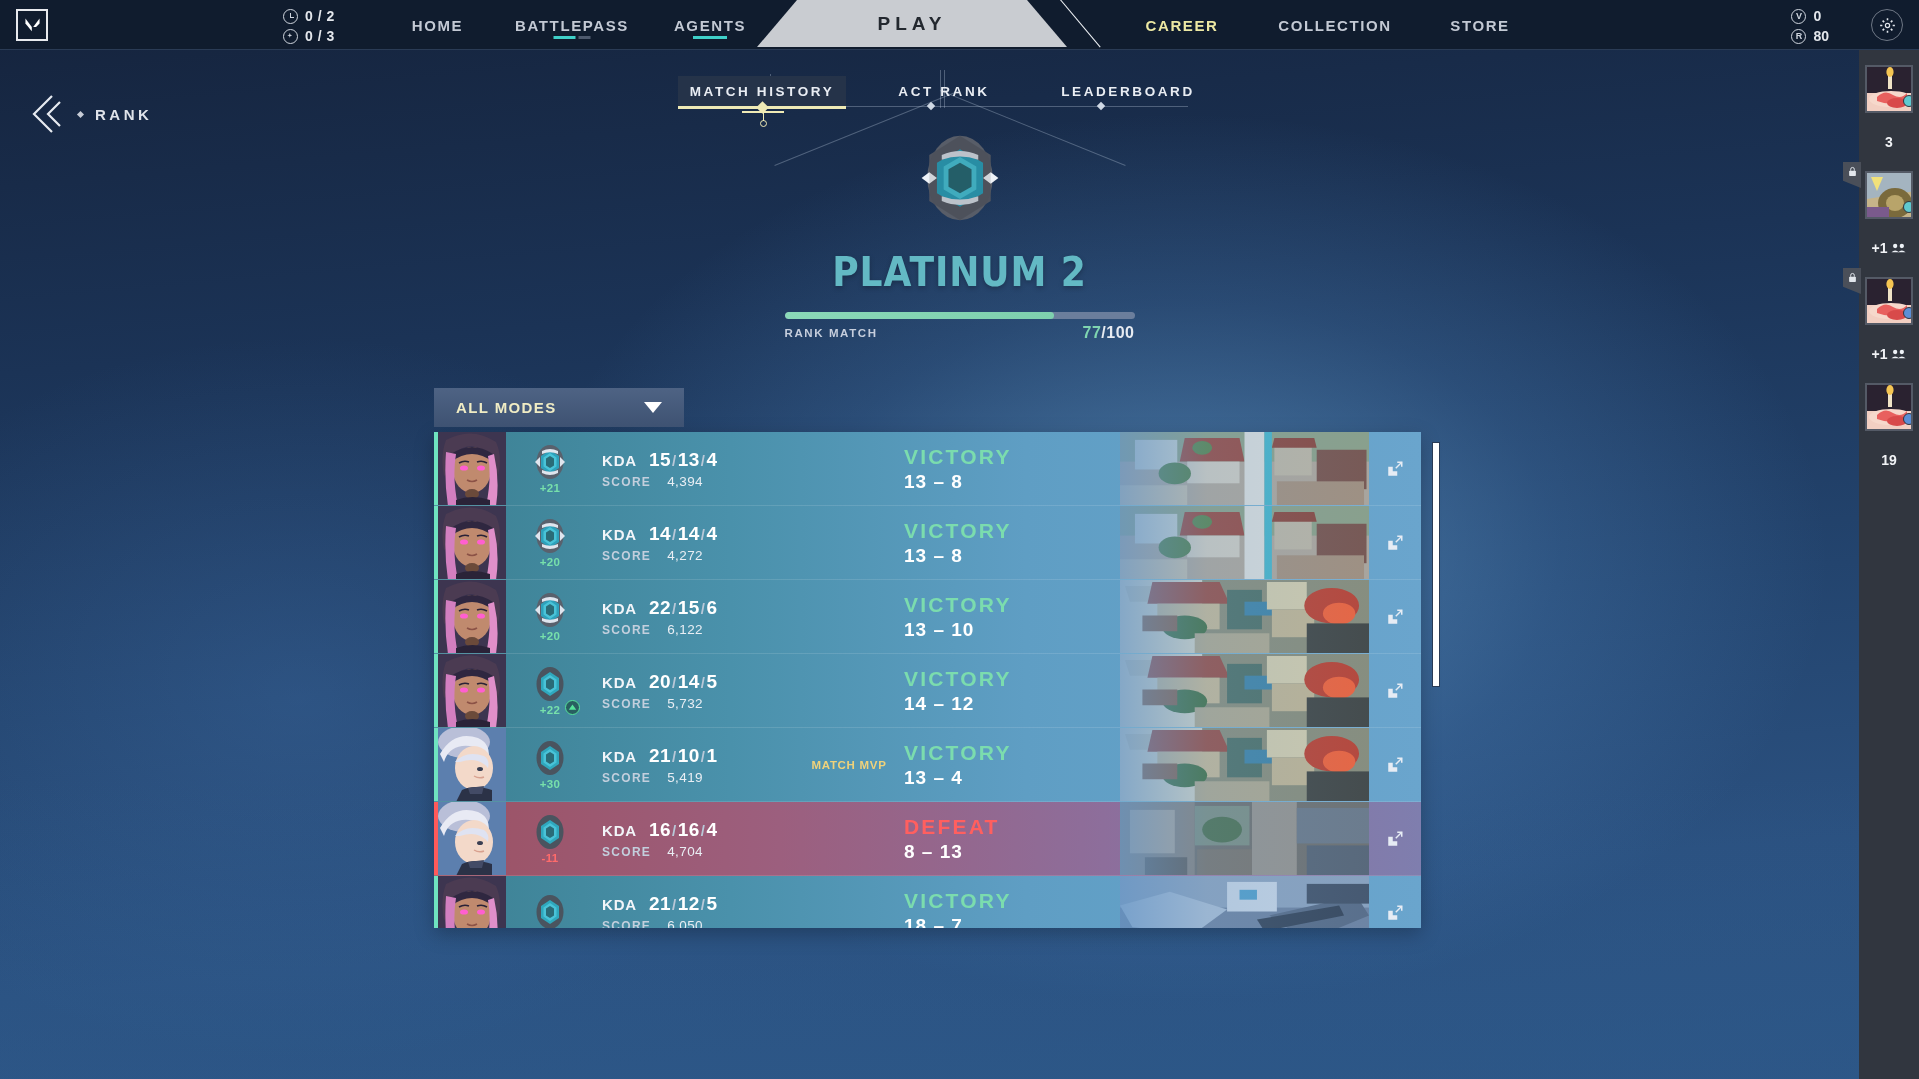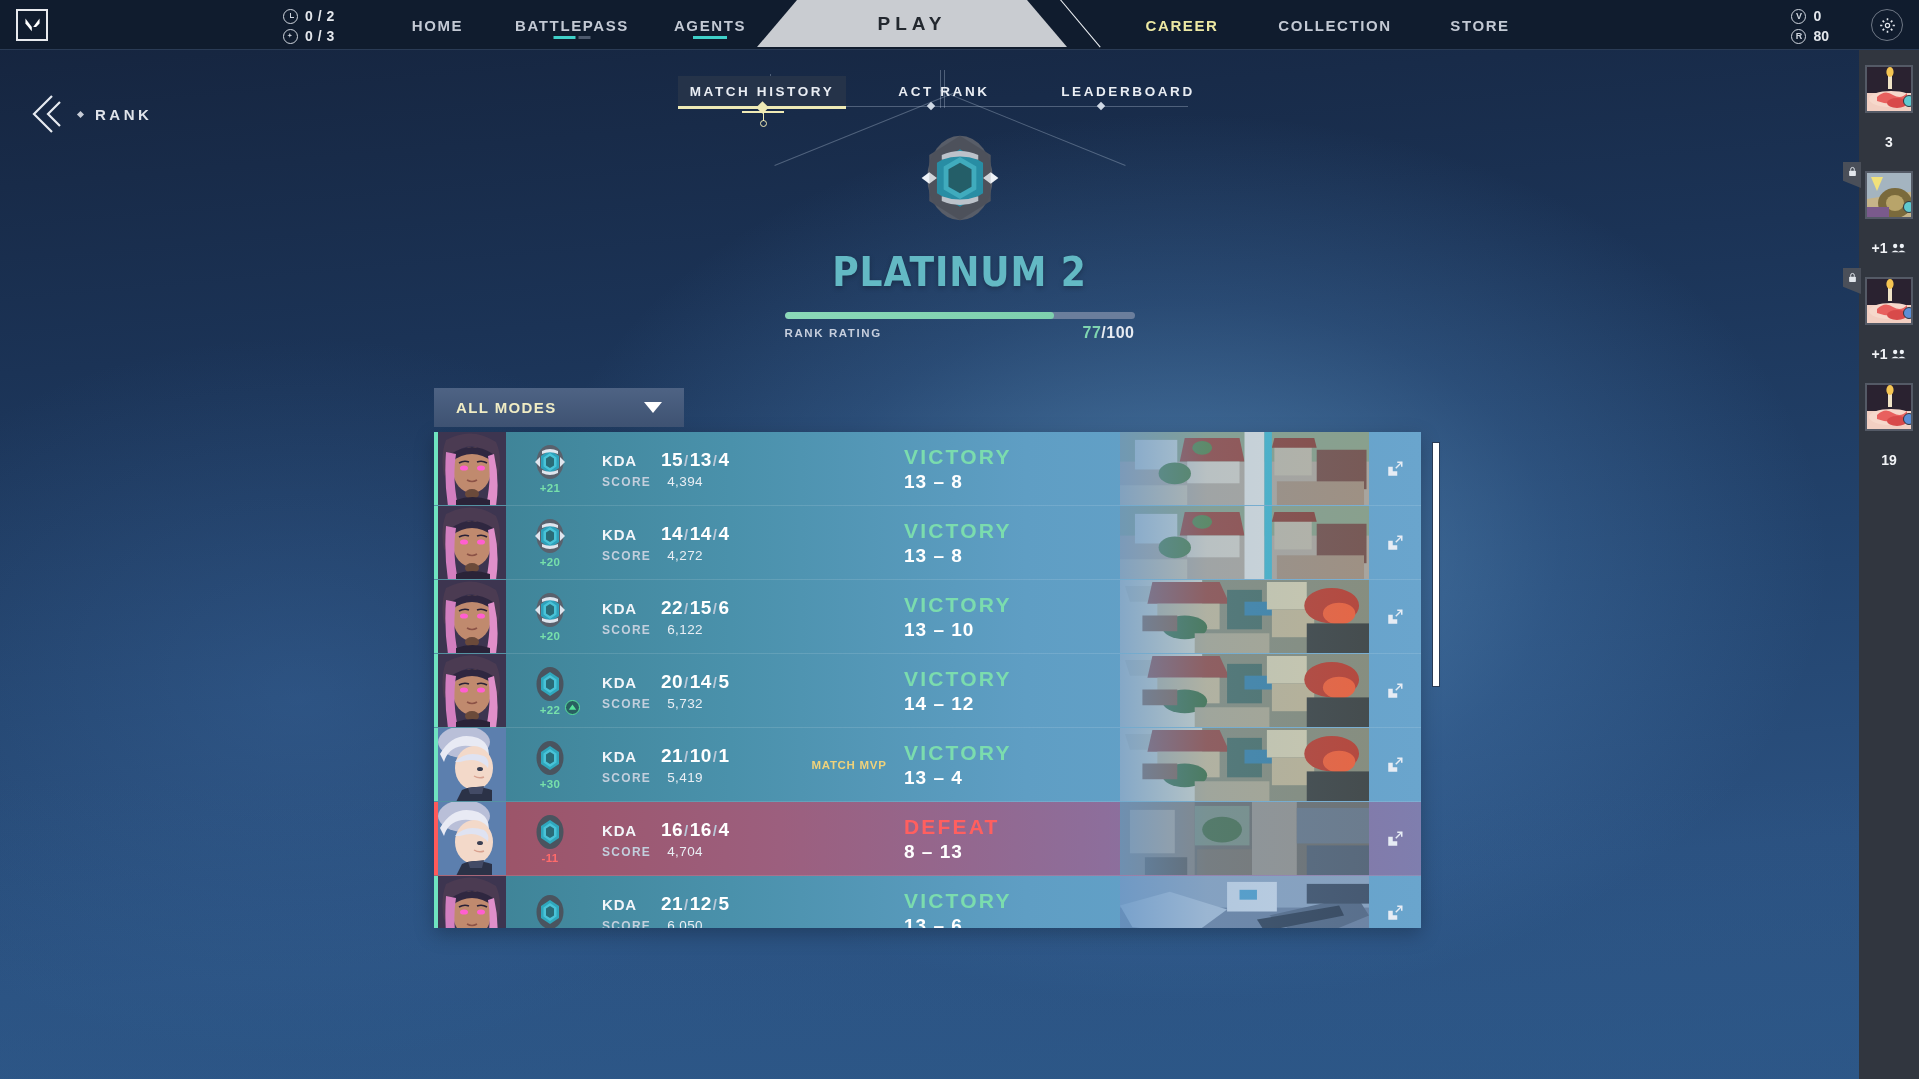--- a/index.html
+++ b/index.html
@@ -154,21 +154,21 @@
   .mini-badge{width:38px;height:38px;position:relative;}
   .rr-delta{font-size:11.5px;font-weight:bold;margin-top:1px;letter-spacing:.3px;}
   .rr-delta.pos{color:#77e0ab;} .rr-delta.neg{color:#ff6b6b;}
   .rankup{
     position:absolute; right:14px; bottom:12px; width:15px;height:15px;border-radius:50%;
     border:1.8px solid #55e39a; background:rgba(20,60,45,.55);
     display:flex;align-items:center;justify-content:center;
   }
 
   .kda-cell{ flex:0 0 200px; display:flex; flex-direction:column; justify-content:center; padding-left:8px;}
-  .kda-line{display:flex; align-items:baseline; gap:24px;}
+  .kda-line{display:flex; align-items:baseline; gap:12px;}
   .lbl{color:#f2f5f9; font-size:15px; letter-spacing:.8px; font-weight:bold;}
   .lbl.dim{color:#c3cfdd; font-size:12px; letter-spacing:1.3px;}
   .kda-nums{color:#ffffff; font-size:19px; font-weight:bold; letter-spacing:.5px;}
   .kda-nums .sl{color:#b9c8d8; font-size:15px; padding:0 1px;}
   .score-line{display:flex; align-items:baseline; gap:16px; margin-top:3px;}
   .score-val{color:#e9eef4; font-size:13.5px; letter-spacing:.4px;}
 
   .mvp-cell{flex:0 0 110px; display:flex; align-items:center; justify-content:center;}
   .mvp-badge{color:#f0d27a; font-size:11.5px; font-weight:bold; letter-spacing:.7px;}
 
@@ -340,21 +340,21 @@
         <polygon points="82,44 90,50 82,56 74,50" fill="#eef2f7"></polygon>
         <polygon points="50,6 82,26 82,74 50,94 18,74 18,26" fill="rgba(0,0,0,0.12)"></polygon>
       </svg>
     </div>
     <div class="rank-title">PLATINUM 2</div>
     <div class="rr-wrap">
       <div class="rr-bar">
         <div class="rr-fill" id="rr-fill" style="width: 77%;"></div>
       </div>
       <div class="rr-row">
-        <span class="rr-label">RANK RATING</span>
+        <span class="rr-label">RANK MATCH</span>
         <span class="rr-val">
           <span class="rr-cur">77</span><span class="rr-max">/</span><span class="rr-max">100</span>
         </span>
       </div>
     </div>
   </div>
 
   <div class="filter">
     <span>ALL MODES</span>
     <span class="caret"></span>
@@ -838,21 +838,21 @@
       <div class="score-line">
         <span class="lbl dim">SCORE</span>
         <span class="score-val">6,050</span>
       </div>
     </div>
     <div class="mvp-cell">
       
     </div>
     <div class="result-cell">
       <span class="res-word win">VICTORY</span>
-      <span class="res-score">13 – 6</span>
+      <span class="res-score">18 – 7</span>
     </div>
     <div class="map-cell">
       <div class="map-thumb"><svg viewBox="0 0 200 74" preserveAspectRatio="none" width="100%" height="100%">
               <rect width="200" height="74" fill="#6d7f9c"></rect>
       <rect x="0" y="0" width="200" height="32" fill="#8ea2bc"></rect>
       <polygon points="0,30 40,16 86,34 60,58 10,52" fill="#aebfd4"></polygon>
       <rect x="86" y="6" width="40" height="30" fill="#cfd9e6"></rect>
       <rect x="96" y="14" width="14" height="10" fill="#4f9ec9"></rect>
       <polygon points="120,40 190,20 200,40 150,66" fill="#55657e"></polygon>
       <rect x="150" y="8" width="50" height="20" fill="#3e4a5e"></rect>

